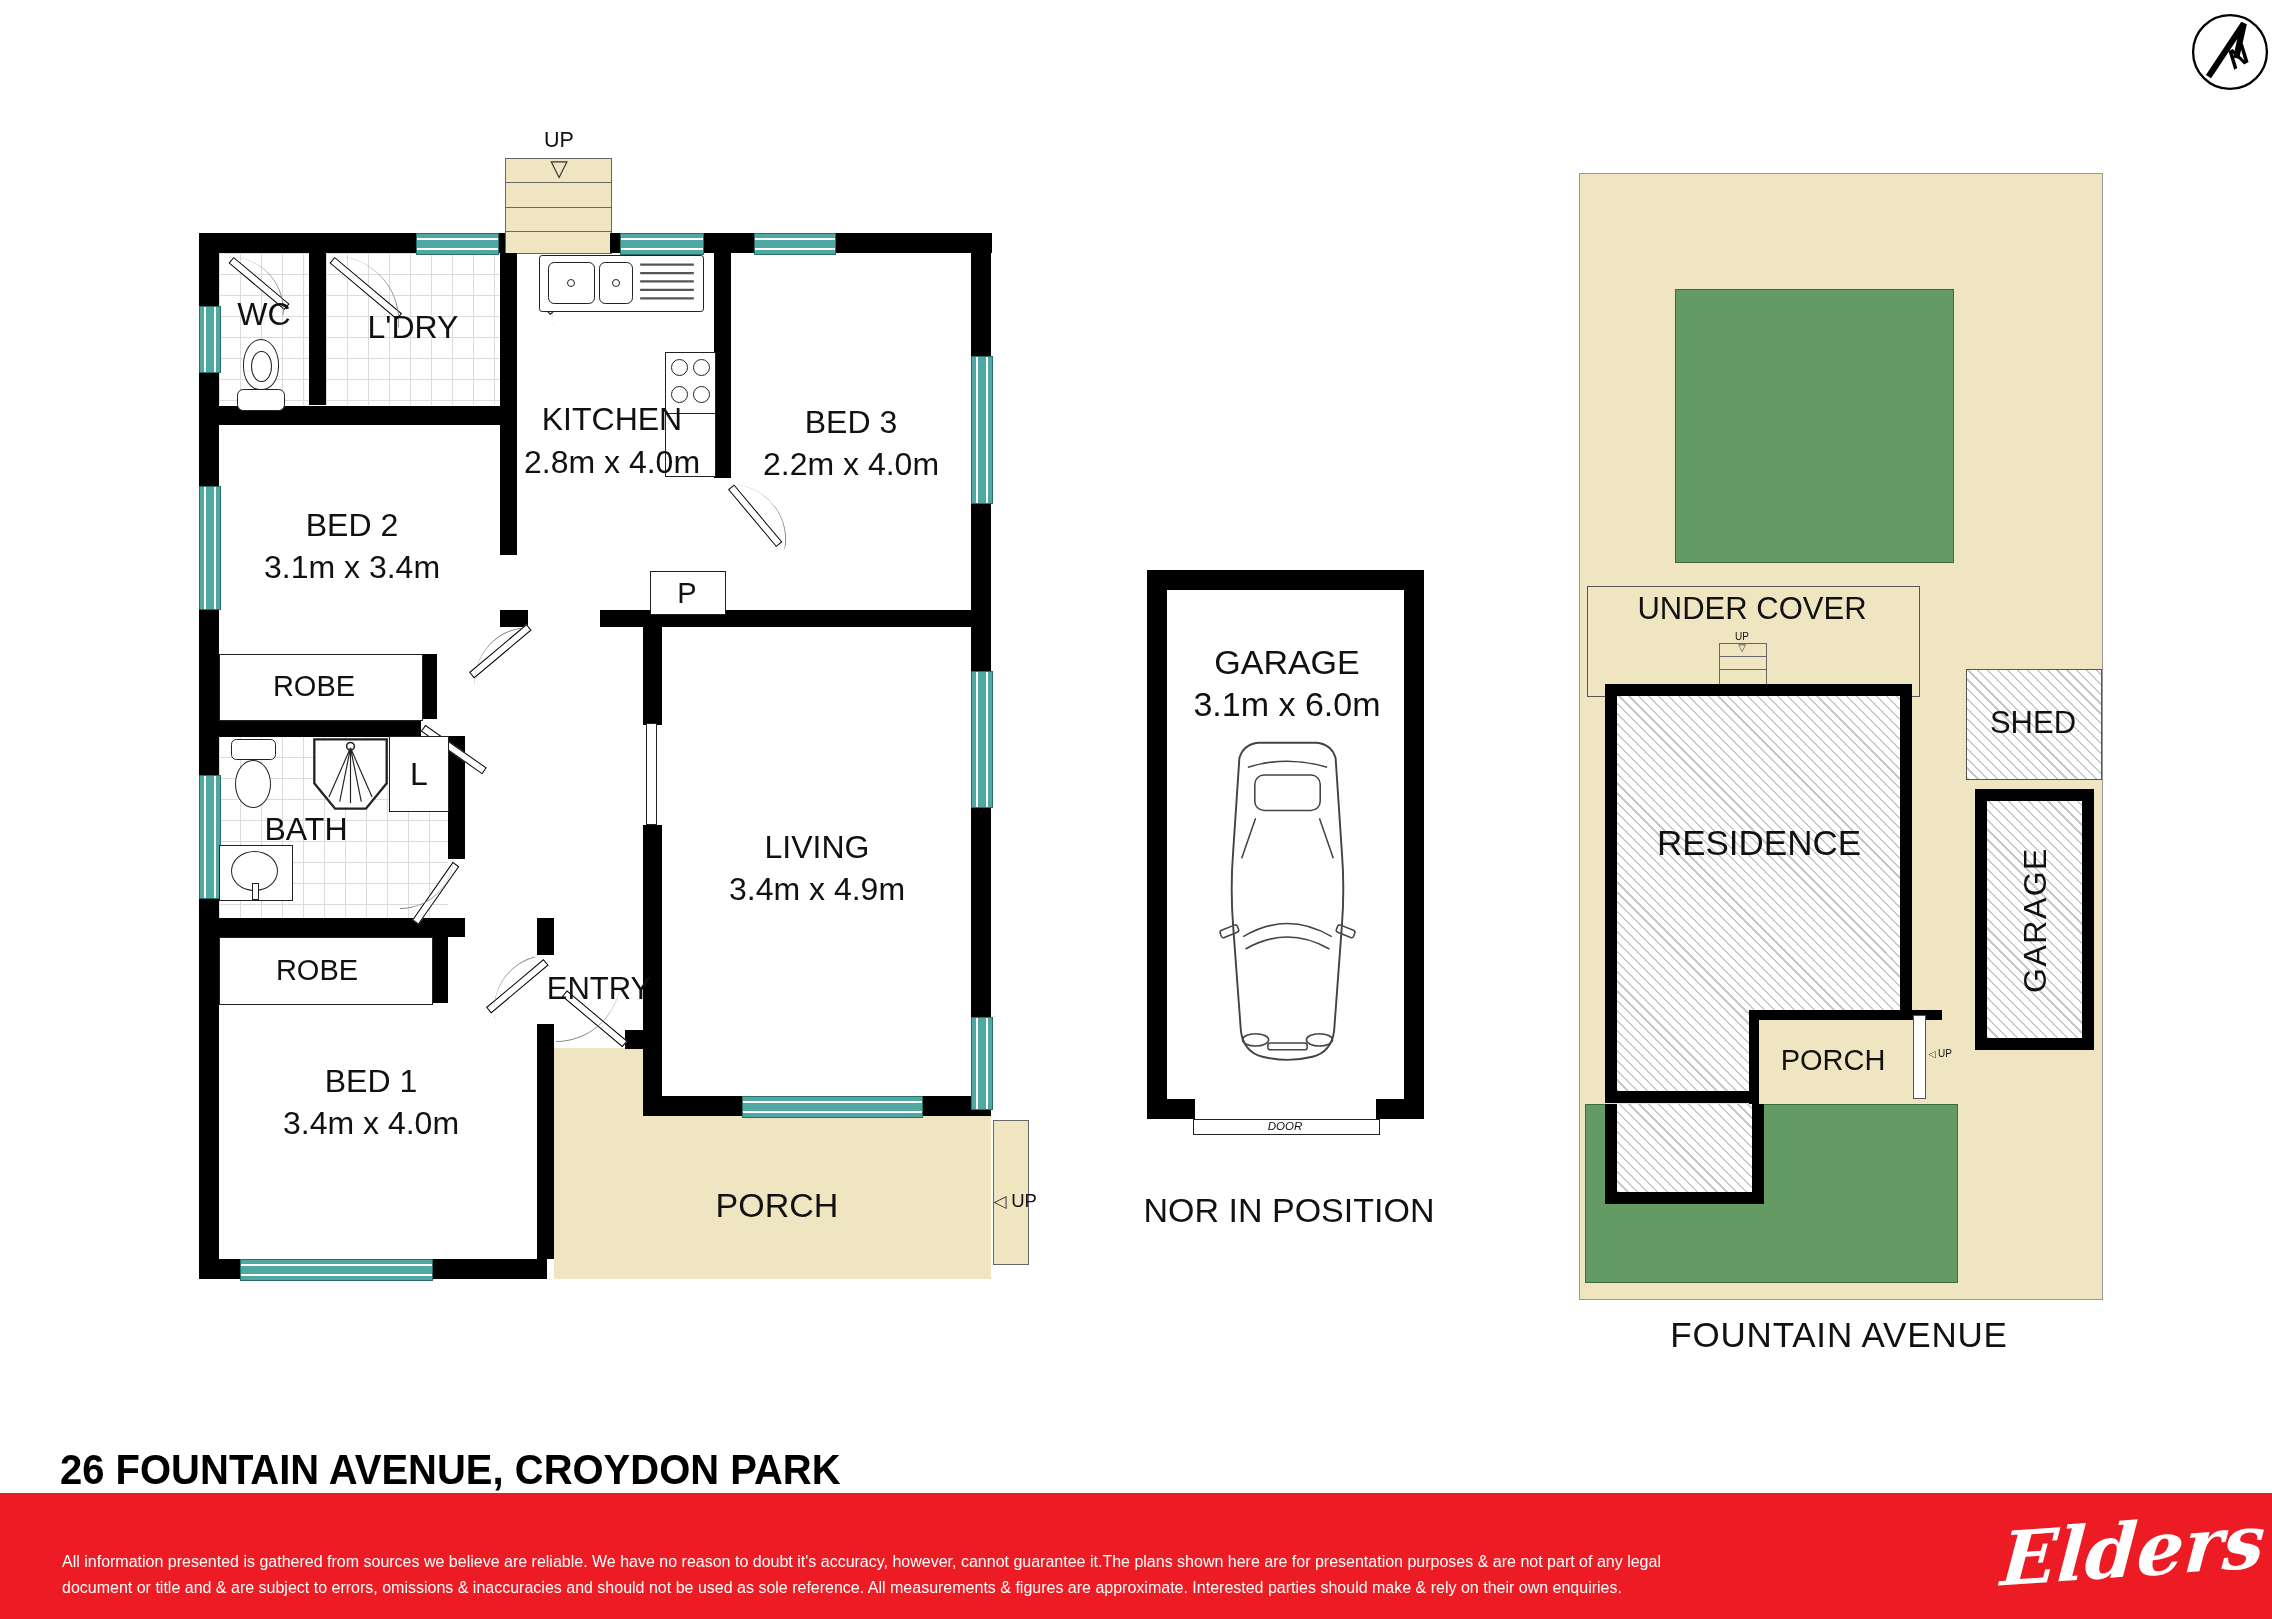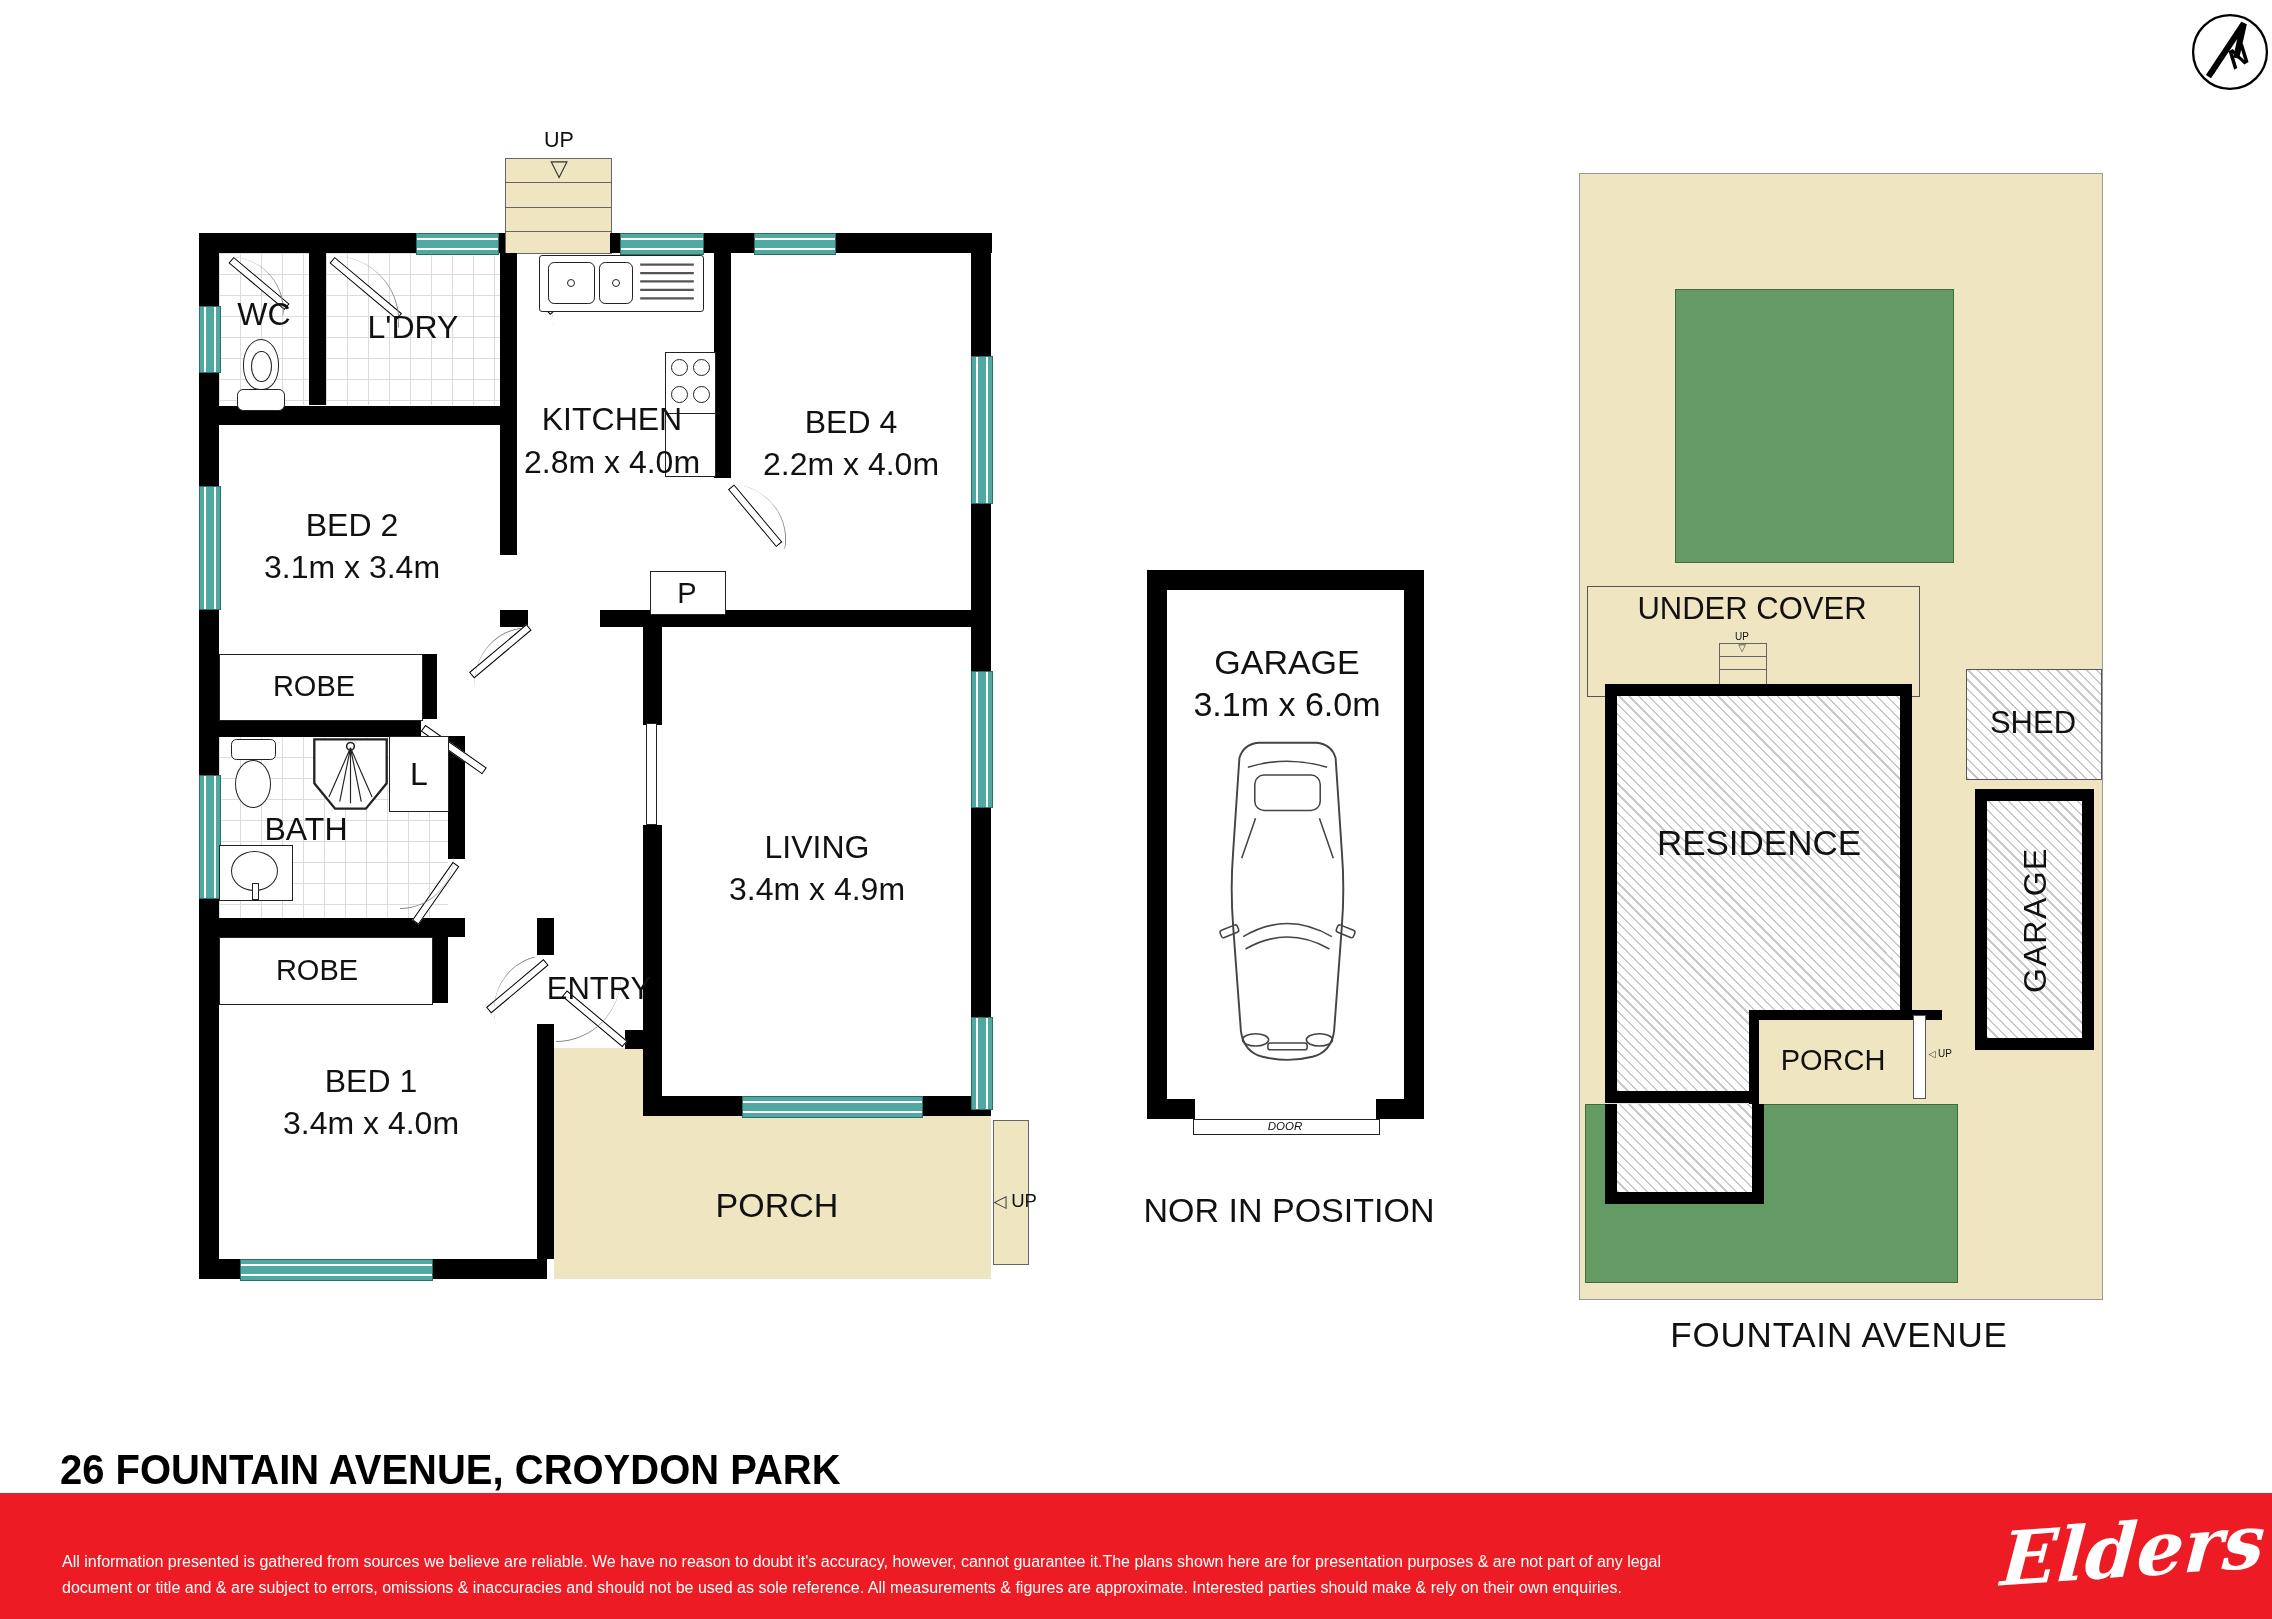--- a/index.html
+++ b/index.html
@@ -144,21 +144,21 @@
     <div class="abs" style="left:671px;top:359px;width:15.4px;height:15.4px;border:1.5px solid #222;border-radius:50%;"></div>
     <div class="abs" style="left:693px;top:359px;width:15.4px;height:15.4px;border:1.5px solid #222;border-radius:50%;"></div>
     <div class="abs" style="left:671px;top:386px;width:15.4px;height:15.4px;border:1.5px solid #222;border-radius:50%;"></div>
     <div class="abs" style="left:693px;top:386px;width:15.4px;height:15.4px;border:1.5px solid #222;border-radius:50%;"></div>
     <div class="abs" style="left:665px;top:413px;width:49px;height:62px;background:#fff;border:1.5px solid #222;"></div>
 
     <div class="lbl" style="left:264px;top:314px;font-size:32px;">WC</div>
     <div class="lbl" style="left:413px;top:327px;font-size:32px;">L'DRY</div>
     <div class="lbl" style="left:612px;top:419px;font-size:32px;">KITCHEN</div>
     <div class="lbl" style="left:612px;top:462px;font-size:32px;">2.8m x 4.0m</div>
-    <div class="lbl" style="left:851px;top:422px;font-size:32px;">BED 4</div>
+    <div class="lbl" style="left:851px;top:422px;font-size:32px;">BED 3</div>
     <div class="lbl" style="left:851px;top:464px;font-size:32px;">2.2m x 4.0m</div>
     <div class="lbl" style="left:352px;top:525px;font-size:32px;">BED 2</div>
     <div class="lbl" style="left:352px;top:567px;font-size:32px;">3.1m x 3.4m</div>
     <div class="lbl" style="left:306px;top:829px;font-size:32px;">BATH</div>
     <div class="lbl" style="left:371px;top:1081px;font-size:32px;">BED 1</div>
     <div class="lbl" style="left:371px;top:1123px;font-size:32px;">3.4m x 4.0m</div>
     <div class="lbl" style="left:599px;top:989px;font-size:31px;">ENTRY</div>
     <div class="lbl" style="left:817px;top:847px;font-size:32px;">LIVING</div>
     <div class="lbl" style="left:817px;top:889px;font-size:32px;">3.4m x 4.9m</div>
     <div class="lbl" style="left:777px;top:1205px;font-size:34px;">PORCH</div>

